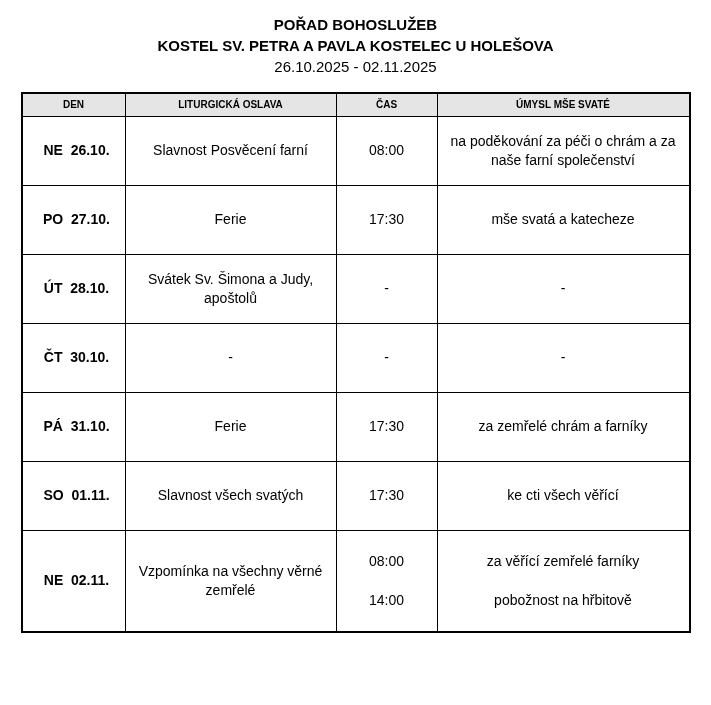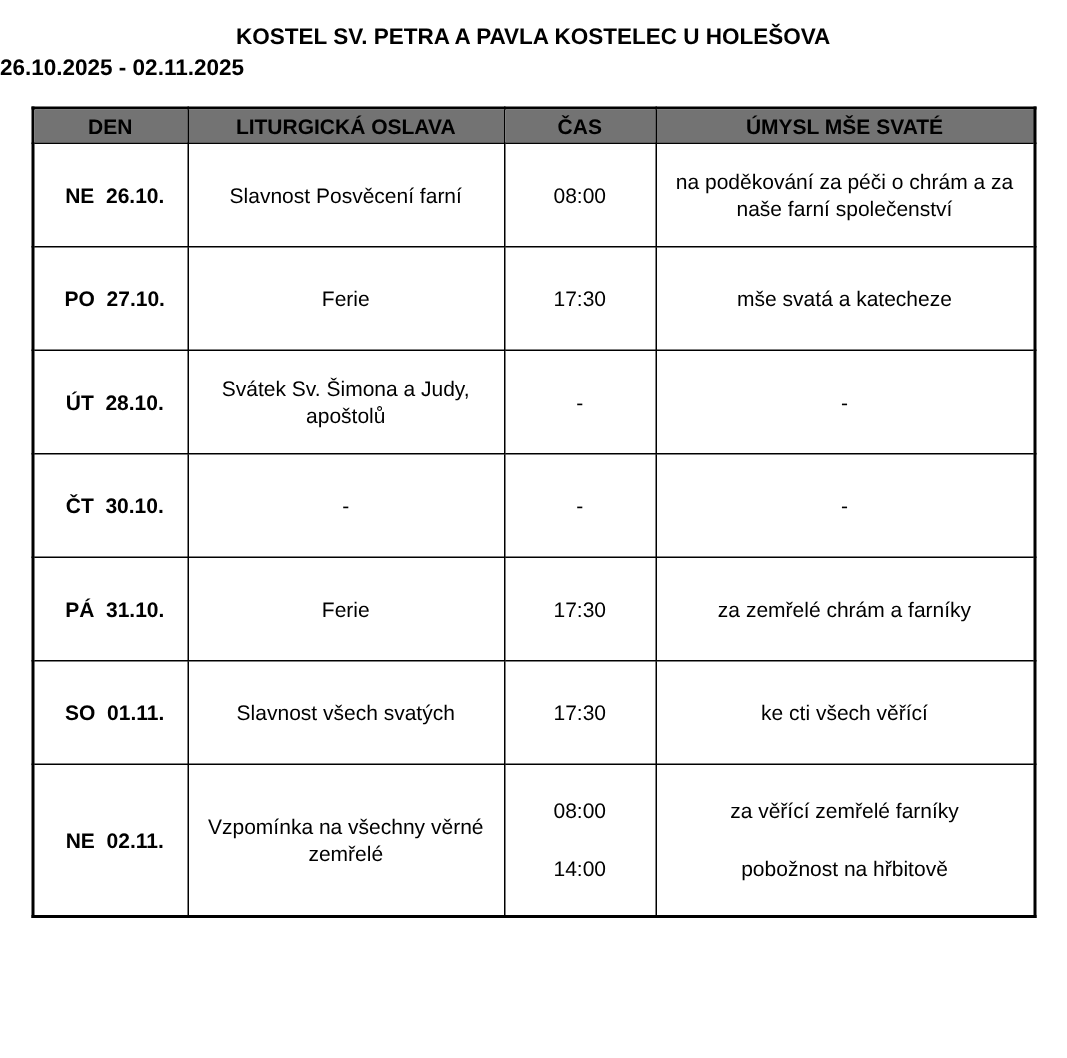--- a/index.html
+++ b/index.html
@@ -18,21 +18,22 @@
     padding-top: 14px;
   }
   .doc-title,
   .doc-subtitle {
     text-align: center;
     font-weight: bold;
     font-size: 15px;
     line-height: 1.4;
   }
   .doc-daterange {
-    font-weight: bold;
+    text-align: center;
+    font-weight: normal;
     font-size: 15px;
     line-height: 1.5;
   }
   table.schedule {
     border-collapse: collapse;
     margin: 13px auto 0 auto;
     width: 627px;
     table-layout: fixed;
     border: 2px solid #000000;
   }
@@ -40,24 +41,24 @@
   .schedule td {
     border: 1.5px solid #000000;
     padding: 2px 6px;
     text-align: center;
     vertical-align: middle;
     font-size: 14px;
     line-height: 1.3;
     overflow: hidden;
   }
   .schedule th {
-    background: #737373;
+    background: #e5e5e5;
     font-weight: bold;
     height: 18px;
-    font-size: 14px;
+    font-size: 10px;
   }
   .col-den { width: 90px; }
   .col-osl { width: 198px; margin-left: 40px; }
   .col-cas { width: 88px; }
   .col-umy { width: 239px; }
   tr.row td { height: 64px; }
   tr.row.tall td { height: 96px; }
   td.day-cell {
     font-weight: bold;
     white-space: nowrap;
@@ -72,20 +73,21 @@
     min-height: 90px;
   }
   .stack > div {
     padding: 2px 0;
   }
 </style>
 </head>
 <body>
 
 <div class="page">
+  <div class="doc-title">POŘAD BOHOSLUŽEB</div>
   <div class="doc-subtitle">KOSTEL SV. PETRA A PAVLA KOSTELEC U HOLEŠOVA</div>
   <div class="doc-daterange">26.10.2025 - 02.11.2025</div>
 
   <table class="schedule">
     <thead>
       <tr>
         <th class="col-den">DEN</th>
         <th class="col-osl">LITURGICKÁ OSLAVA</th>
         <th class="col-cas">ČAS</th>
         <th class="col-umy">ÚMYSL MŠE SVATÉ</th>

